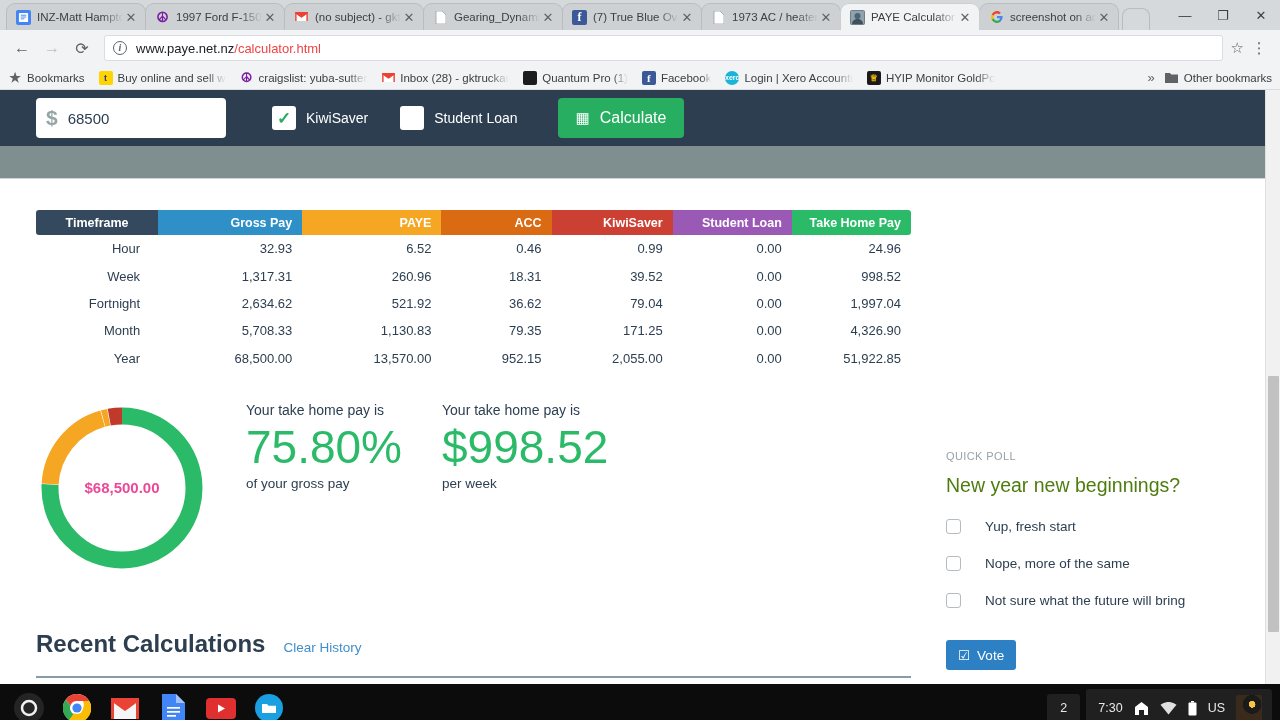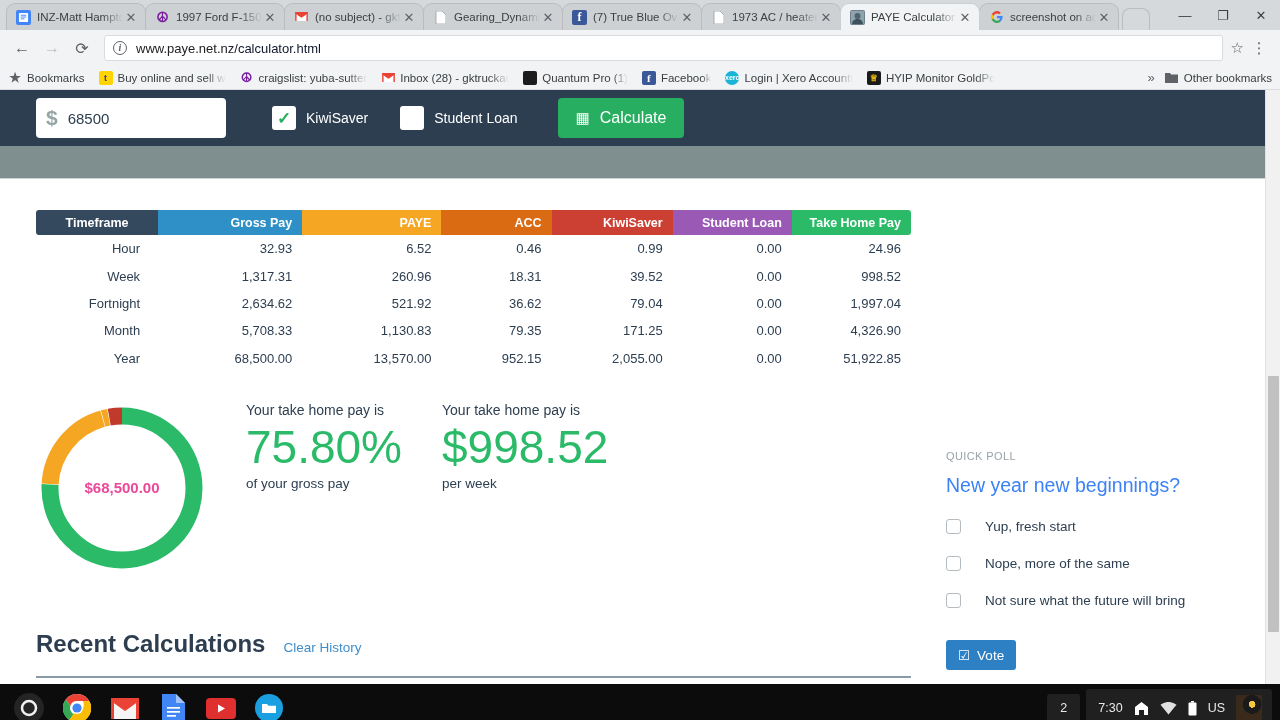--- a/index.html
+++ b/index.html
@@ -30,21 +30,21 @@
 
   .toolbar { height: 36px; background: #f1f3f4; display: flex; align-items: center; padding: 0 8px; gap: 2px; }
   .navbtn { width: 28px; height: 28px; display: flex; align-items: center; justify-content: center; font-size: 16px; color: #5f6368; border-radius: 50%; }
   .navbtn.disabled { color: #bdc1c6; }
   .omnibox {
     flex: 1; height: 26px; background: #fff; border: 1px solid #dadce0; border-radius: 3px;
     display: flex; align-items: center; padding: 0 8px; margin: 0 6px; font-size: 13px; color: #202124;
   }
   .omnibox .infoico { width: 14px; height: 14px; border: 1.3px solid #5f6368; border-radius: 50%; font-size: 10px; line-height: 12px; text-align: center; color: #5f6368; margin-right: 9px; font-family: "Liberation Serif", serif; font-style: italic; font-weight: bold; flex: 0 0 14px; }
   .url-host { color: #202124; }
-  .url-path { color: #0f172a; }
+  .url-path { color: #ef4444; }
   .star { font-size: 15px; color: #5f6368; }
   .kebab { width: 26px; text-align: center; font-size: 15px; color: #5f6368; letter-spacing: 0; }
 
   .bookmarks { height: 24px; background: #f1f3f4; display: flex; align-items: center; padding: 0 8px; font-size: 11.5px; color: #3c4043; border-bottom: 1px solid #dadce0; position: relative; }
   .bm { display: flex; align-items: center; margin-right: 14px; white-space: nowrap; max-width: 128px; overflow: hidden; }
   .bm .bmico { width: 14px; height: 14px; flex: 0 0 14px; margin-right: 5px; border-radius: 2px; display: flex; align-items: center; justify-content: center; font-size: 9px; color: #fff; font-weight: bold; overflow: hidden; }
   .bm .bmlabel { overflow: hidden; -webkit-mask-image: linear-gradient(to right, #000 82%, transparent 100%); mask-image: linear-gradient(to right, #000 82%, transparent 100%); }
   .bm-right { margin-left: auto; display: flex; align-items: center; gap: 10px; }
 
   
@@ -91,21 +91,21 @@
 
   .recent { margin: 56px 0 0 36px; width: 875px; }
   .recent-head { display: flex; align-items: baseline; gap: 18px; }
   .recent-title { font-size: 24px; color: #2c3e50; font-weight: bold; }
   .recent-clear { font-size: 13.5px; color: #3e8ecc; }
   .recent-hr { margin-top: 18px; border-top: 2px solid #8a9ba8; }
 
   
   .poll { position: absolute; left: 946px; top: 240px; width: 300px; }
   .poll-kicker { font-size: 11px; color: #98a2a8; letter-spacing: 0.4px; }
-  .poll-q { font-size: 19.5px; color: #3b82f6; margin-top: 12px; }
+  .poll-q { font-size: 19.5px; color: #4d7c0f; margin-top: 12px; }
   .poll-opt { display: flex; align-items: center; margin-top: 22px; }
   .poll-opt:first-of-type { margin-top: 31px; }
   .poll-cb { width: 15px; height: 15px; border: 1.4px solid #b5bcc1; border-radius: 3px; background: #fff; flex: 0 0 15px; }
   .poll-opt span.txt { font-size: 13.5px; color: #2c3e50; margin-left: 24px; }
   .vote-btn { margin-top: 32px; display: inline-flex; align-items: center; gap: 7px; background: #2e80c4; color: #fff; font-size: 13.5px; border-radius: 3px; padding: 7px 12px; }
 
   
   .pg-scroll { position: absolute; right: 0; top: 0; width: 15px; height: 594px; background: #f1f1f1; border-left: 1px solid #e0e0e0; }
   .pg-thumb { position: absolute; left: 2px; width: 11px; background: #c1c1c1; border-radius: 1px; }
 

